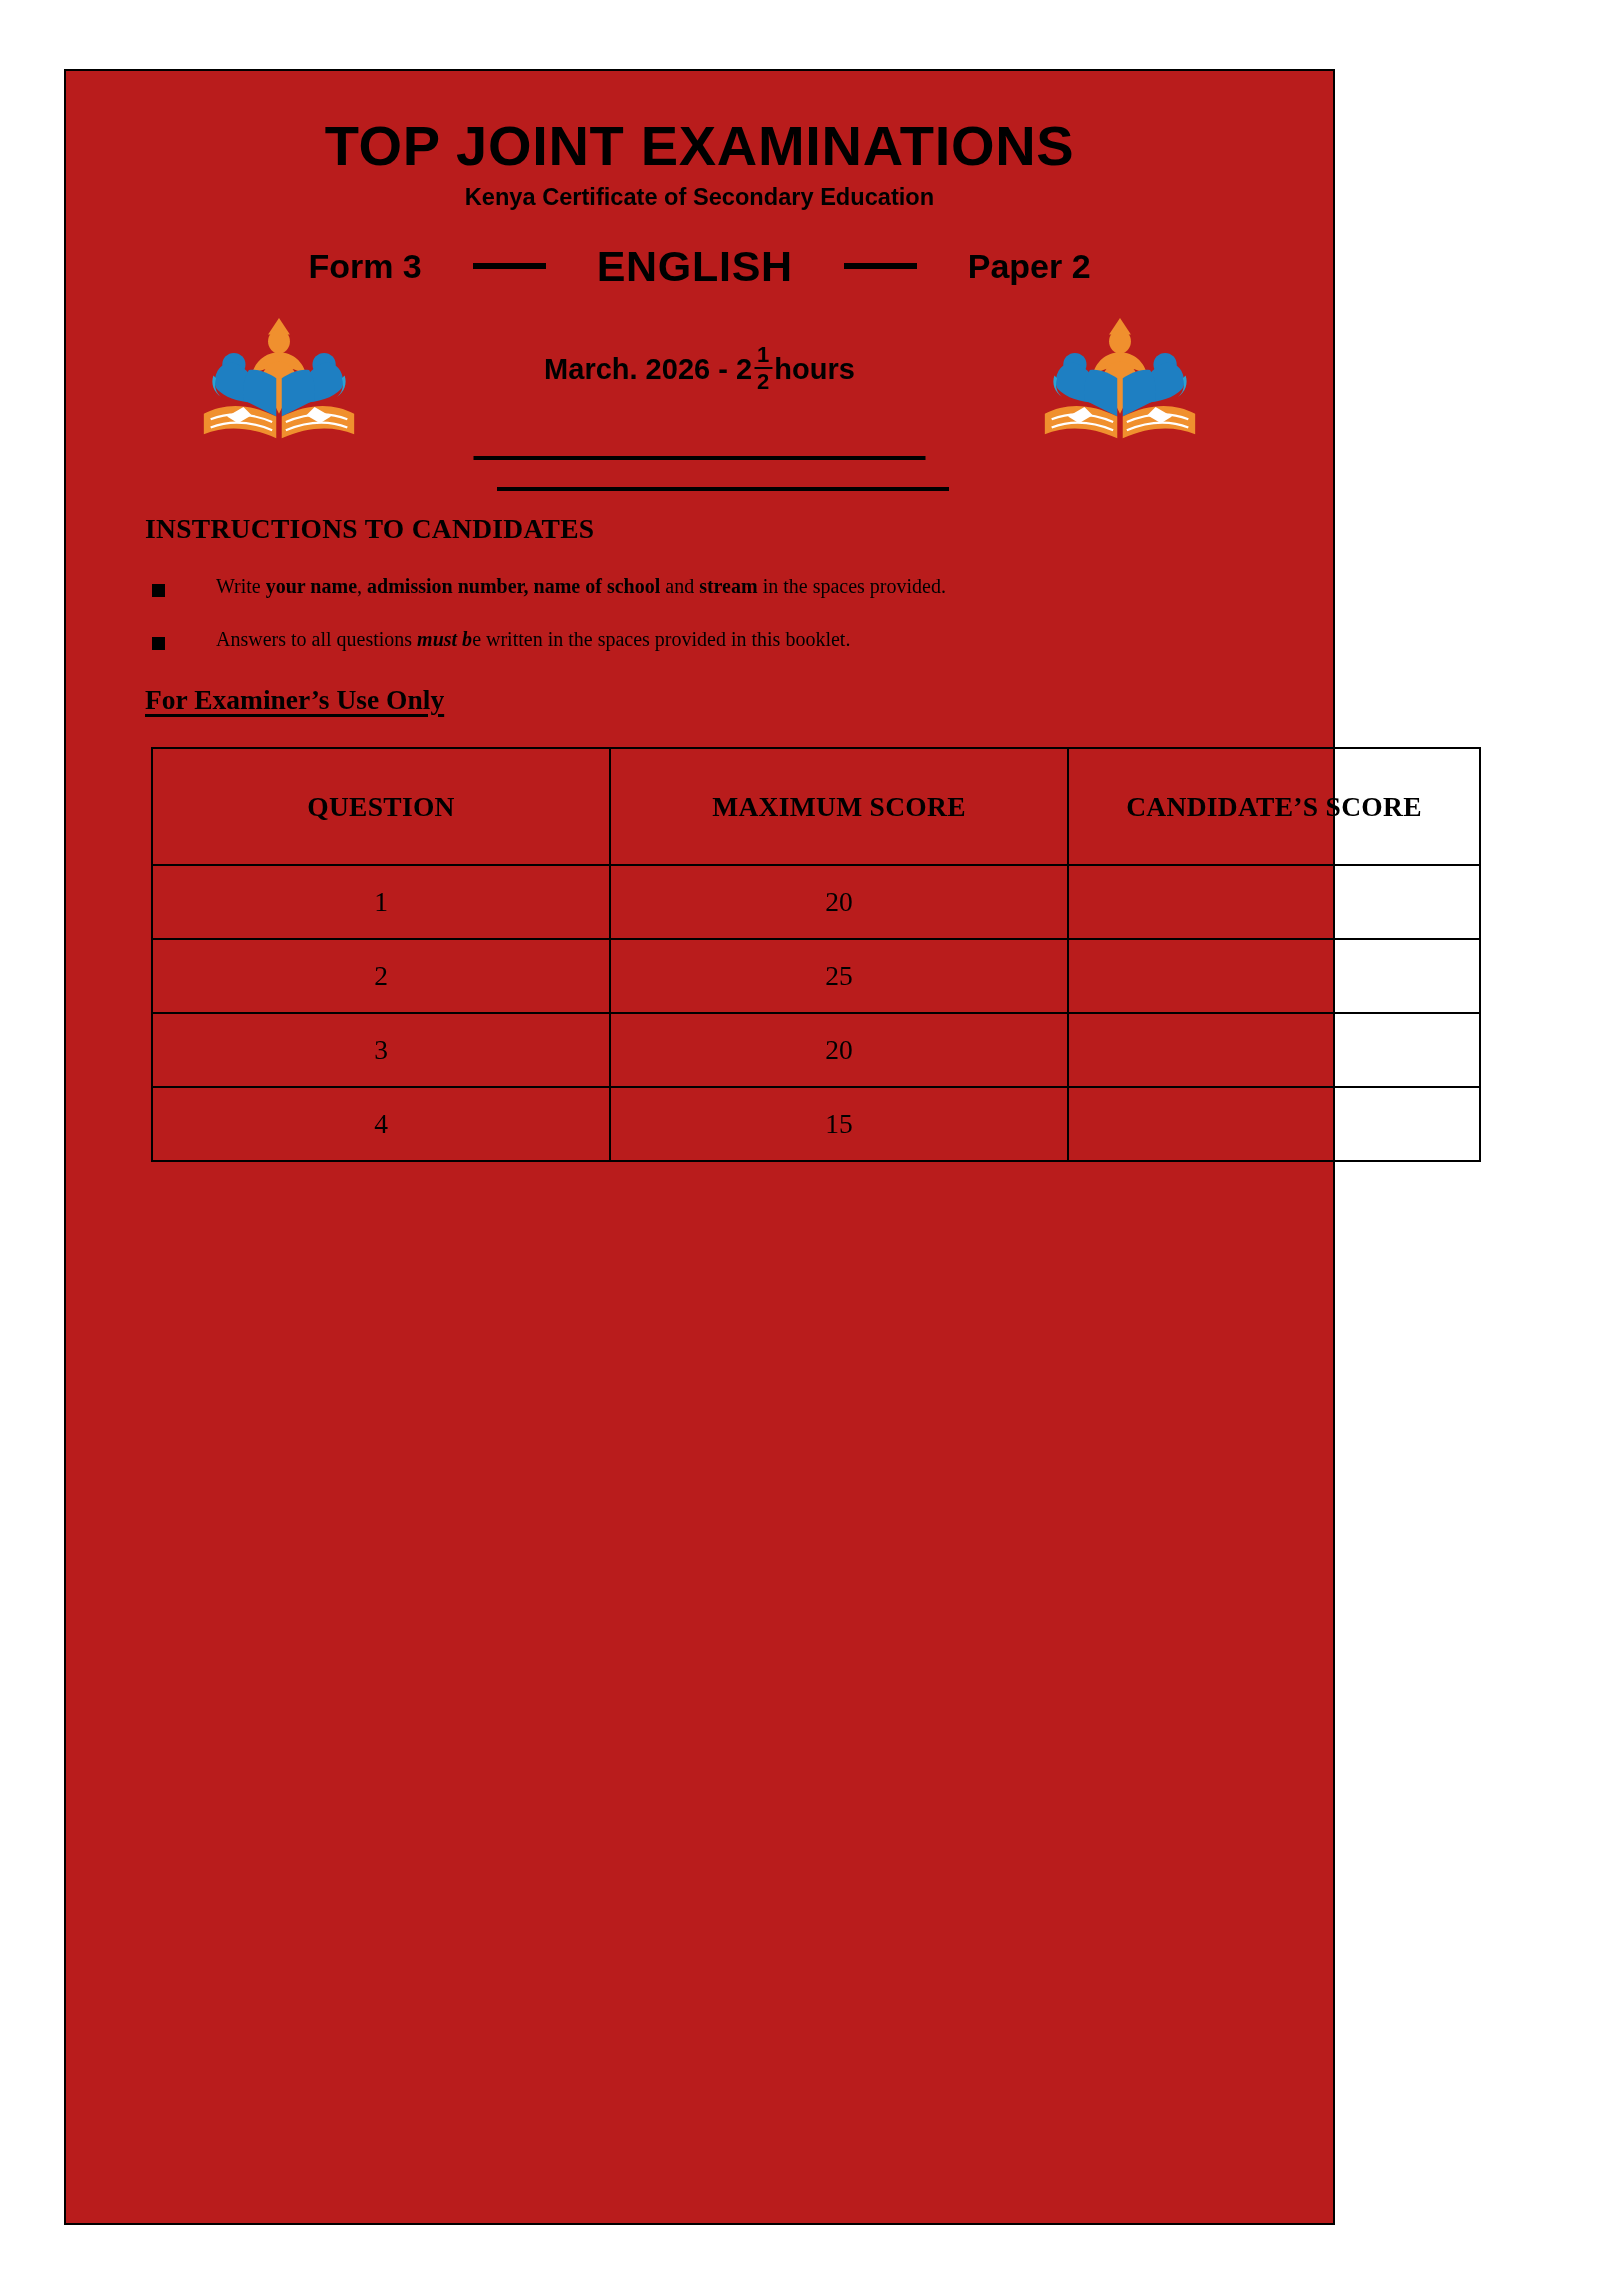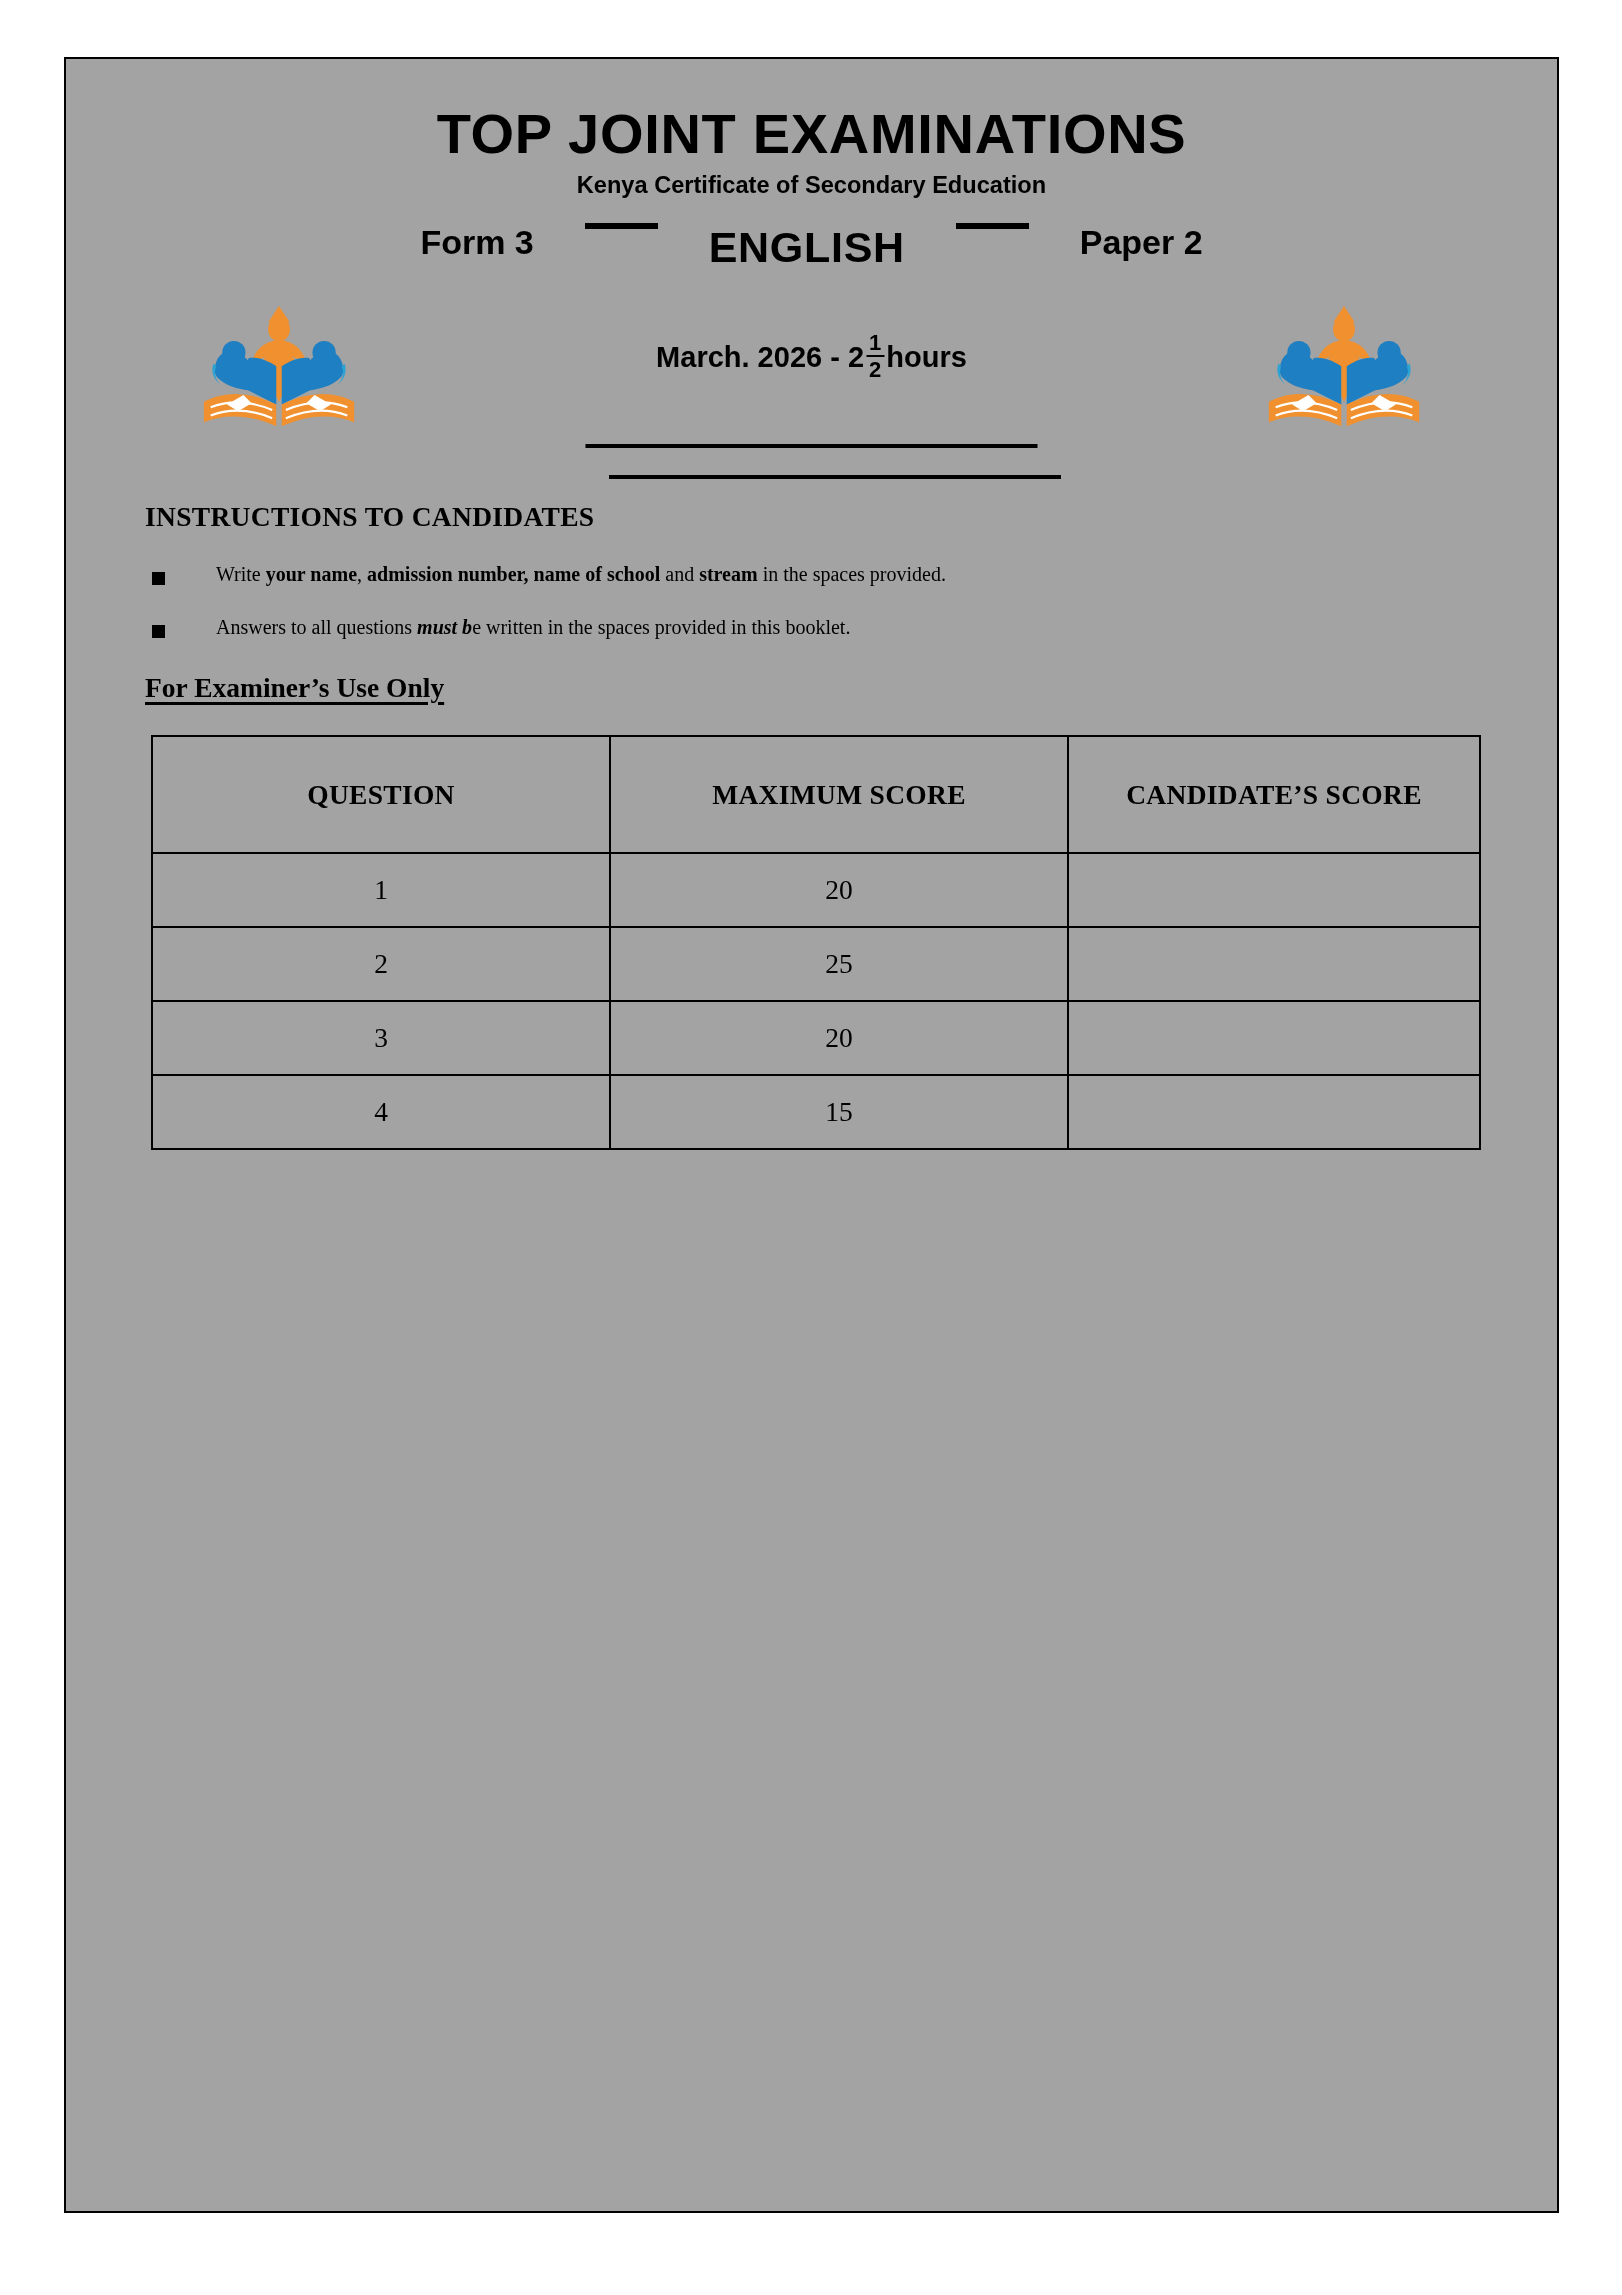--- a/index.html
+++ b/index.html
@@ -13,26 +13,26 @@
     height: 2295px;
     font-family: "Liberation Serif", "DejaVu Serif", serif;
     color: #000000;
     -webkit-font-smoothing: antialiased;
   }
 
   
   .page-sheet {
     position: absolute;
     left: 64px;
-    top: 57px;
-    width: 1495px;
+    top: 69px;
+    width: 1271px;
     height: 2156px;
     border: 2px solid #000000;
     box-sizing: border-box;
-    background: #a3a3a3;
+    background: #b91c1c;
   }
 
   .page-inner {
     position: relative;
     width: 100%;
     height: 100%;
   }
 
   
   .exam-header {
@@ -58,20 +58,21 @@
     margin-top: 7.9px;
     color: #000;
   }
 
   
   .subject-row {
     position: relative;
     margin-top: 22px;
     height: 63px;
     display: flex;
+    align-items: center;
     justify-content: center;
     gap: 16px;
   }
   .form-label, .paper-label {
     font-family: "Liberation Sans", "DejaVu Sans", sans-serif;
     font-weight: 700;
     font-size: 34px;
     white-space: nowrap;
   }
   .subject-name {

